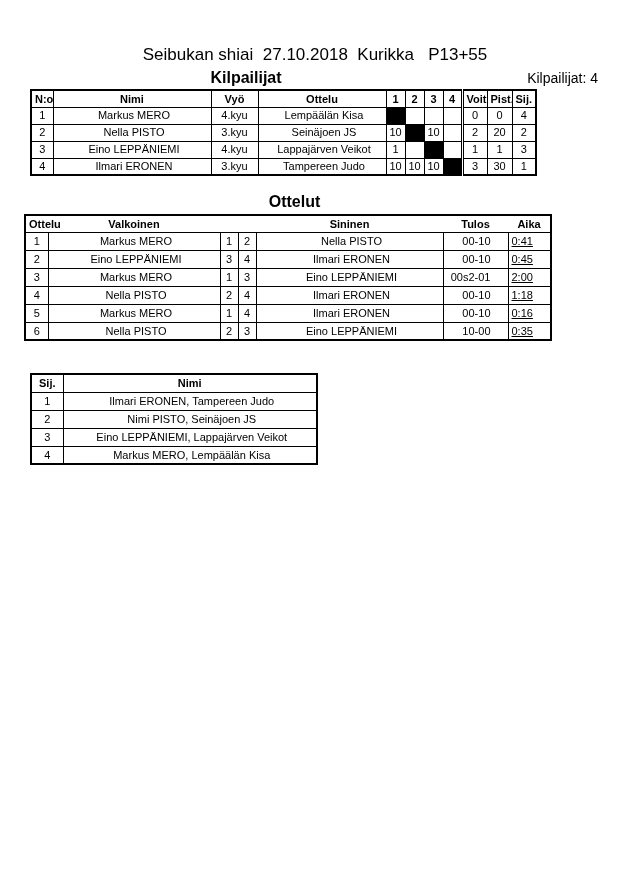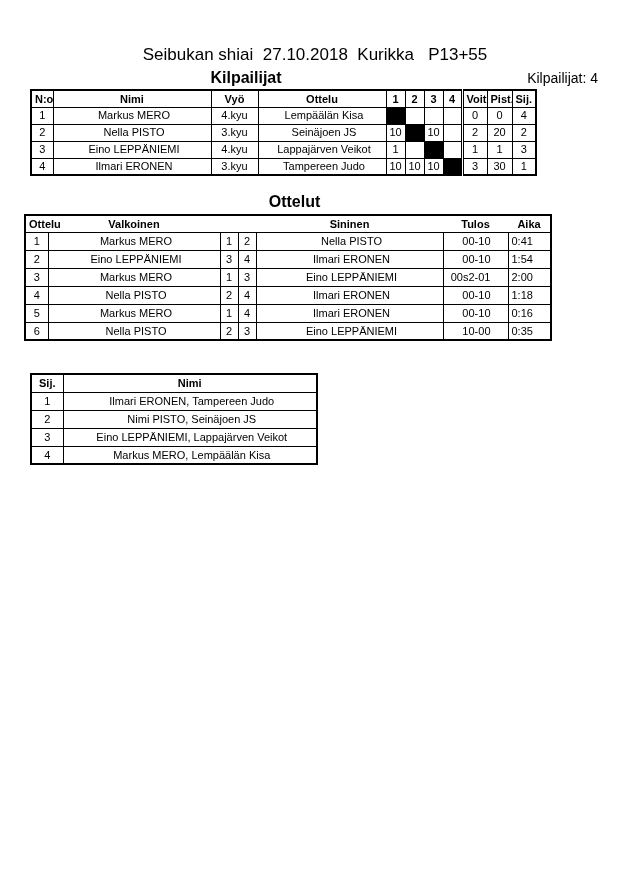--- a/index.html
+++ b/index.html
@@ -33,21 +33,21 @@
   .r { text-align:right; }
   .black { background:#000; }
   .dl { border-left:3px double #000; }
 
   #competitors-table { left:30px; top:89px; width:506px; }
   #matches-table { left:24px; top:214px; width:526px; }
   #matches-table td { height:18px; }
   #matches-table thead th { border-left:none; border-right:none; }
   #matches-table th.l { text-align:left; overflow:visible; }
   .tulos { padding-right:17px; }
-  .aika { padding-right:18px; }
+  .aika { padding-right:18px;text-decoration:underline; }
   #results-table { left:30px; top:373px; width:286px; }
   #results-table td, #results-table th { height:18px; }
 </style>
 </head>
 <body>
 
 <div class="page">
 
   <div class="title">Seibukan shiai  27.10.2018  Kurikka   P13+55</div>
   <div class="sub-heading" id="h-competitors">Kilpailijat</div>
@@ -171,21 +171,21 @@
         <td class="r tulos">00-10</td>
         <td class="r aika">0:41</td>
       </tr>
       <tr>
         <td class="c">2</td>
         <td class="name">Eino LEPPÄNIEMI</td>
         <td class="c">3</td>
         <td class="c">4</td>
         <td class="name">Ilmari ERONEN</td>
         <td class="r tulos">00-10</td>
-        <td class="r aika">1:54</td>
+        <td class="r aika">0:45</td>
       </tr>
       <tr>
         <td class="c">3</td>
         <td class="name">Markus MERO</td>
         <td class="c">1</td>
         <td class="c">3</td>
         <td class="name">Eino LEPPÄNIEMI</td>
         <td class="r tulos">00s2-01</td>
         <td class="r aika">2:00</td>
       </tr>

